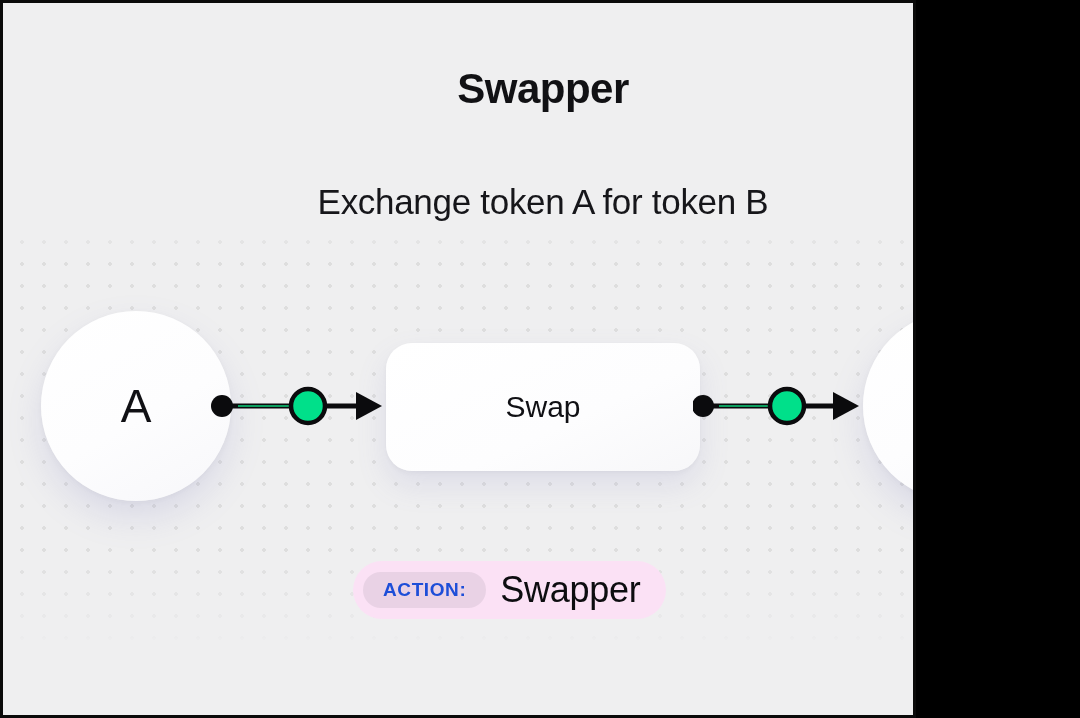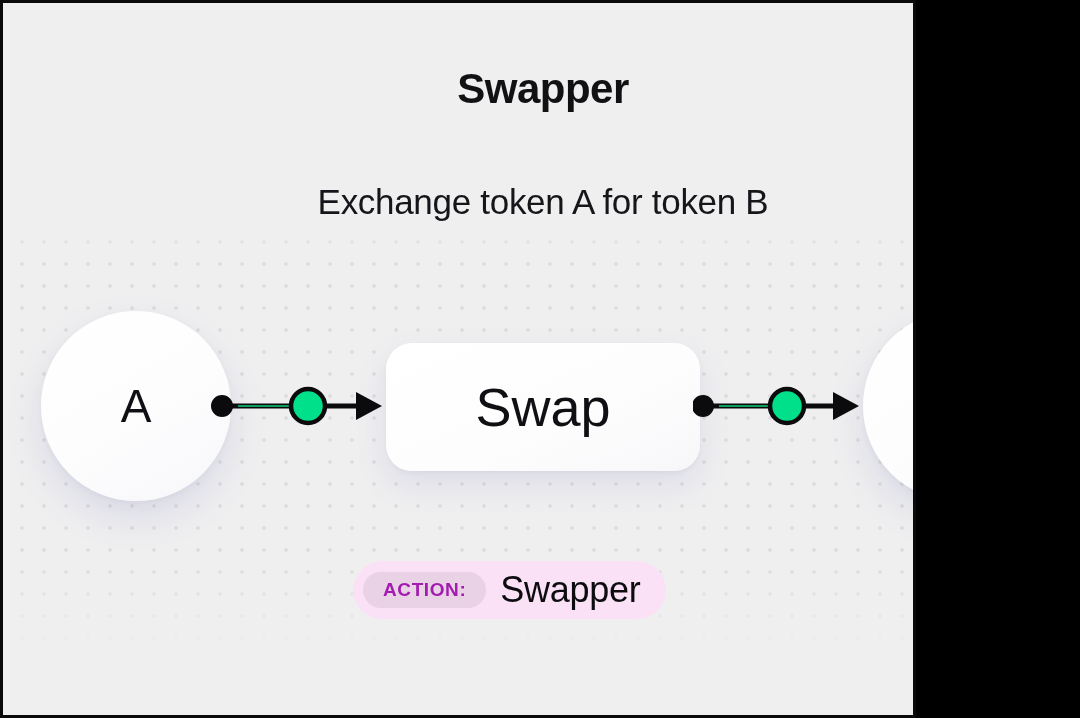--- a/index.html
+++ b/index.html
@@ -111,21 +111,21 @@
     top: 340px;
     width: 314px;
     height: 128px;
     border-radius: 26px;
     background: linear-gradient(155deg, #ffffff 0%, #fdfdfe 60%, #f7f7f9 100%);
     box-shadow: 0 14px 30px rgba(120,120,190,0.15),
                 0 2px 5px rgba(0,0,0,0.04);
     display: flex;
     align-items: center;
     justify-content: center;
-    font-size: 54px;
+    font-size: 30px;
     font-weight: 400;
     color: #101014;
   }
 
   
   .connector {
     position: absolute;
     top: 381px;
     width: 180px;
     height: 44px;
@@ -146,21 +146,21 @@
     padding: 0 26px 0 10px;
     gap: 14px;
   }
   .action-chip {
     background: #e9d2e5;
     border-radius: 20px;
     padding: 7px 20px;
     font-size: 19px;
     font-weight: bold;
     letter-spacing: 0.6px;
-    color: #a21caf;
+    color: #1d4ed8;
     text-align: center;
   }
   .action-value {
     font-size: 36px;
     font-weight: 400;
     color: #0d0d10;
     letter-spacing: -0.3px;
   }
 </style>
 </head>

